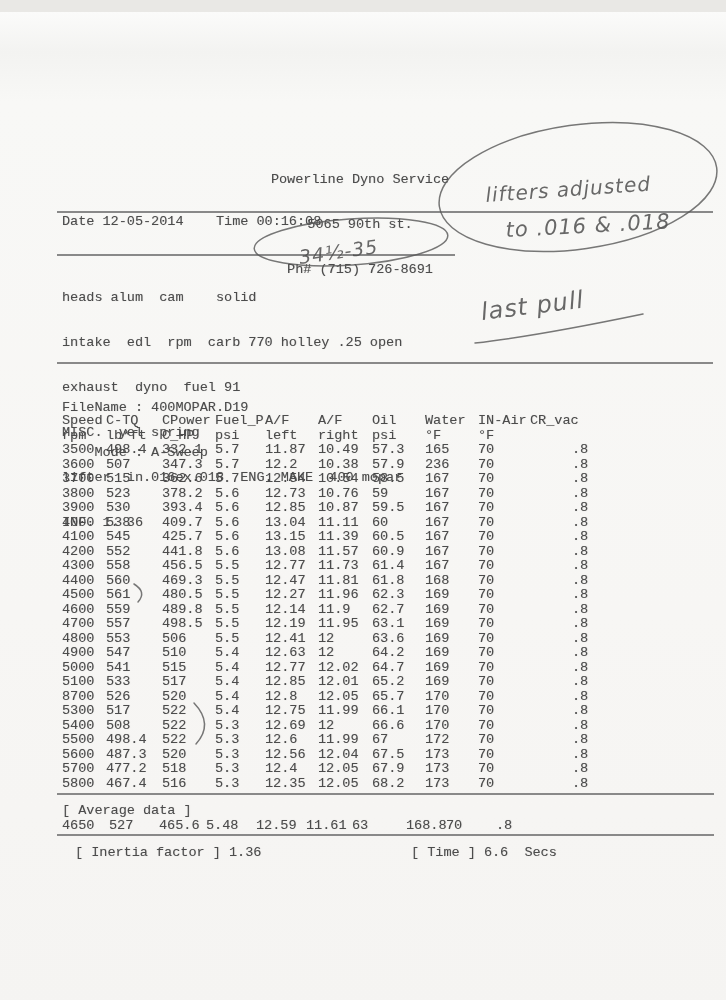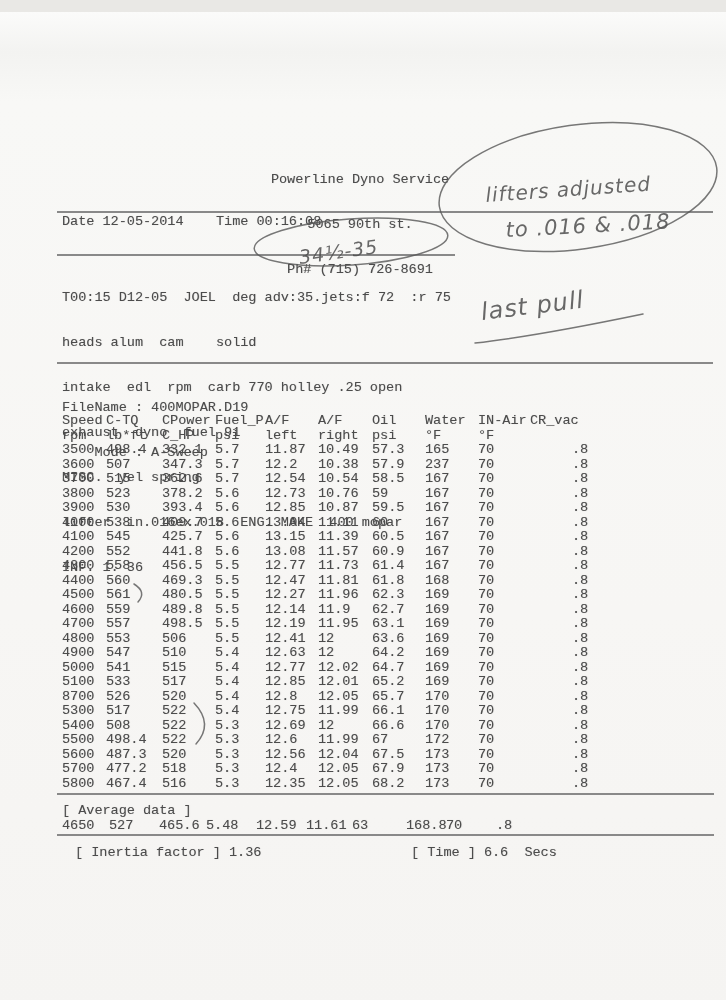--- a/index.html
+++ b/index.html
@@ -36,41 +36,40 @@
     <div>Ph# (715) 726-8691</div>
   </div>
 
   <div class="hline" style="top:199px;left:57px;width:656px;height:2px;"></div>
 
   <div class="abs type" style="top:202px;left:62px;text-align:center;">Date 12-05-2014    Time 00:16:08</div>
 
   <div class="hline" style="top:242px;left:57px;width:398px;height:1.5px;"></div>
 
   <div class="abs type" style="top:248px;left:62px;">
-    <div>T00:15 D12-05  JOEL  deg adv:35.jets:f 72  :r 75</div>
     <div>heads alum  cam    solid</div>
     <div>intake  edl  rpm  carb 770 holley .25 open</div>
     <div>exhaust  dyno  fuel 91</div>
     <div>MISC.  yel spring</div>
     <div>lifter  in.016ex.018  ENG. MAKE  400 mopar</div>
     <div>INF. 1. 36</div>
   </div>
 
   <div class="hline" style="top:350px;left:57px;width:656px;height:2px;"></div>
 
   <div class="abs type" style="top:358px;left:62px;">
     <div>FileName : 400MOPAR.D19</div>
     <div>    Mode : A-Sweep</div>
   </div>
 
   <div id="dyno-table">
       <div class="trow thead"><span>Speed</span><span>C-TQ</span><span>CPower</span><span>Fuel_P</span><span>A/F</span><span>A/F</span><span>Oil</span><span>Water</span><span>IN-Air</span><span>CR_vac</span></div>
       <div class="trow thead"><span>rpm</span><span>lb*ft</span><span>C_HP</span><span>psi</span><span>left</span><span>right</span><span>psi</span><span>°F</span><span>°F</span><span></span></div>
       <div class="trow tdata"><span>3500</span><span>498.4</span><span>332.1</span><span>5.7</span><span>11.87</span><span>10.49</span><span>57.3</span><span>165</span><span>70</span><span>.8</span></div>
-      <div class="trow tdata"><span>3600</span><span>507</span><span>347.3</span><span>5.7</span><span>12.2</span><span>10.38</span><span>57.9</span><span>237</span><span>70</span><span>.8</span></div>
+      <div class="trow tdata"><span>3600</span><span>507</span><span>347.3</span><span>5.7</span><span>12.2</span><span>10.38</span><span>57.9</span><span>236</span><span>70</span><span>.8</span></div>
       <div class="trow tdata"><span>3700</span><span>515</span><span>362.6</span><span>5.7</span><span>12.54</span><span>10.54</span><span>58.5</span><span>167</span><span>70</span><span>.8</span></div>
       <div class="trow tdata"><span>3800</span><span>523</span><span>378.2</span><span>5.6</span><span>12.73</span><span>10.76</span><span>59</span><span>167</span><span>70</span><span>.8</span></div>
       <div class="trow tdata"><span>3900</span><span>530</span><span>393.4</span><span>5.6</span><span>12.85</span><span>10.87</span><span>59.5</span><span>167</span><span>70</span><span>.8</span></div>
       <div class="trow tdata"><span>4000</span><span>538</span><span>409.7</span><span>5.6</span><span>13.04</span><span>11.11</span><span>60</span><span>167</span><span>70</span><span>.8</span></div>
       <div class="trow tdata"><span>4100</span><span>545</span><span>425.7</span><span>5.6</span><span>13.15</span><span>11.39</span><span>60.5</span><span>167</span><span>70</span><span>.8</span></div>
       <div class="trow tdata"><span>4200</span><span>552</span><span>441.8</span><span>5.6</span><span>13.08</span><span>11.57</span><span>60.9</span><span>167</span><span>70</span><span>.8</span></div>
       <div class="trow tdata"><span>4300</span><span>558</span><span>456.5</span><span>5.5</span><span>12.77</span><span>11.73</span><span>61.4</span><span>167</span><span>70</span><span>.8</span></div>
       <div class="trow tdata"><span>4400</span><span>560</span><span>469.3</span><span>5.5</span><span>12.47</span><span>11.81</span><span>61.8</span><span>168</span><span>70</span><span>.8</span></div>
       <div class="trow tdata"><span>4500</span><span>561</span><span>480.5</span><span>5.5</span><span>12.27</span><span>11.96</span><span>62.3</span><span>169</span><span>70</span><span>.8</span></div>
       <div class="trow tdata"><span>4600</span><span>559</span><span>489.8</span><span>5.5</span><span>12.14</span><span>11.9</span><span>62.7</span><span>169</span><span>70</span><span>.8</span></div>

